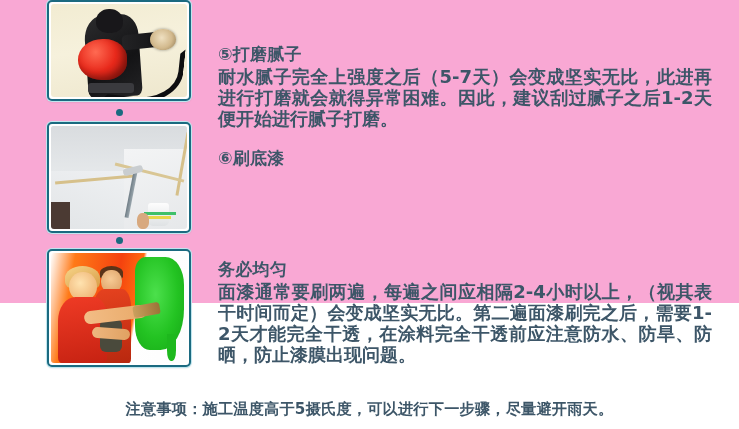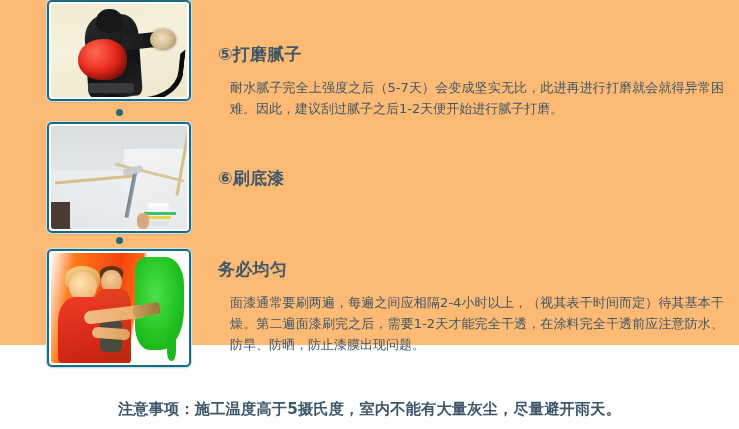--- a/index.html
+++ b/index.html
@@ -13,22 +13,22 @@
     height: 429px;
     overflow: hidden;
     font-family: "DejaVu Sans", "Liberation Sans", sans-serif;
     color: #3d5668;
     position: relative;
   }
 
   #page {
     position: relative;
     width: 739px;
-    height: 345px;
-    background: #fdba74;
+    height: 303px;
+    background: #f9a8d4;
   }
 
   
   .photo-column {
     position: absolute;
     left: 47px;
     top: 0;
     width: 144px;
     height: 372px;
   }
@@ -316,37 +316,37 @@
   
   .text-column {
     position: absolute;
     left: 218px;
     top: 0;
     width: 500px;
   }
 
   .step-block { position: absolute; width: 496px; }
   .step-5 { top: 44px; }
-  .step-6 { top: 168px; }
+  .step-6 { top: 148px; }
   .step-7 { top: 259px; }
 
   .step-title {
     font-size: 17px;
     font-weight: bold;
     line-height: 21px;
     color: #3d5668;
     letter-spacing: 0.3px;
     margin: 0 0 1px 0;
   }
   .step-body {
-    font-size: 13px;
-    font-weight: normal;
+    font-size: 18px;
+    font-weight: bold;
     line-height: 21px;
     color: #3d5668;
-    margin: 12px;
+    margin: 0;
     width: 494px;
     text-align: justify;
     text-justify: inter-ideograph;
   }
 
   .footer-note {
     position: absolute;
     left: 0;
     top: 398px;
     width: 739px;
@@ -424,20 +424,20 @@
       <div class="step-title">⑤打磨腻子</div>
       <div class="step-body">耐水腻子完全上强度之后（5-7天）会变成坚实无比，此进再进行打磨就会就得异常困难。因此，建议刮过腻子之后1-2天便开始进行腻子打磨。</div>
     </div>
 
     <div class="step-block step-6">
       <div class="step-title">⑥刷底漆</div>
     </div>
 
     <div class="step-block step-7">
       <div class="step-title">务必均匀</div>
-      <div class="step-body">面漆通常要刷两遍，每遍之间应相隔2-4小时以上，（视其表干时间而定）待其基本干燥。第二遍面漆刷完之后，需要1-2天才能完全干透，在涂料完全干透前应注意防水、防旱、防晒，防止漆膜出现问题。</div>
+      <div class="step-body">面漆通常要刷两遍，每遍之间应相隔2-4小时以上，（视其表干时间而定）会变成坚实无比。第二遍面漆刷完之后，需要1-2天才能完全干透，在涂料完全干透前应注意防水、防旱、防晒，防止漆膜出现问题。</div>
     </div>
 
   </div>
 
-  <div class="footer-note">注意事项：施工温度高于5摄氏度，室内不能有大量灰尘，尽量避开雨天。</div>
+  <div class="footer-note">注意事项：施工温度高于5摄氏度，可以进行下一步骤，尽量避开雨天。</div>
 
 </div>
 
 </body></html>

